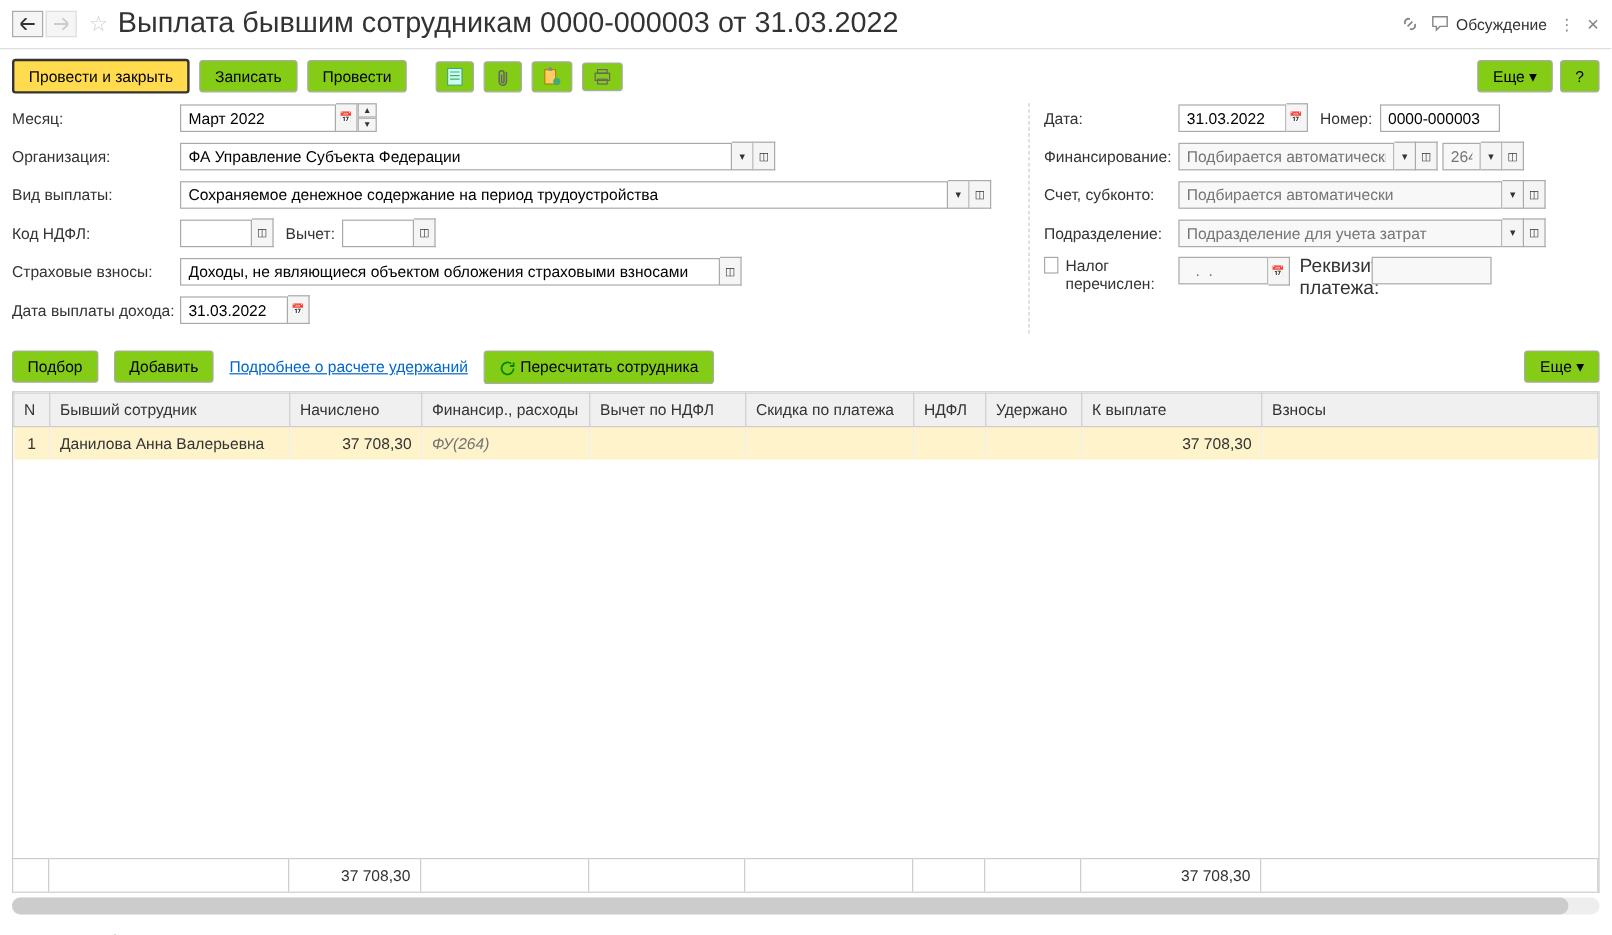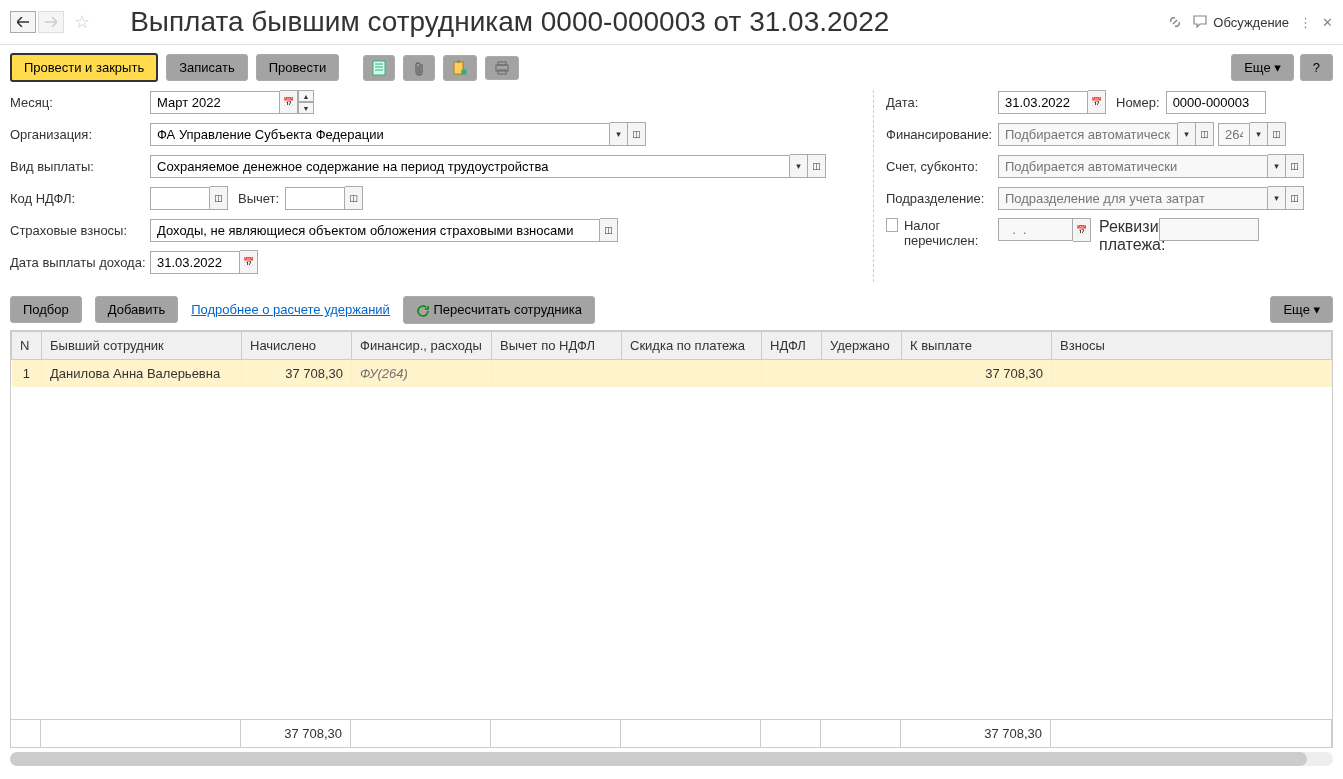--- a/index.html
+++ b/index.html
@@ -2,33 +2,33 @@
 <html><head>
 <meta charset="utf-8">
 <style>
 * { box-sizing: border-box; margin: 0; padding: 0; }
 body { font-family: Arial, sans-serif; font-size: 13px; color: #333; background: #fff; width: 1343px; height: 779px; overflow: hidden; }
 
 .header { display: flex; align-items: center; padding: 6px 10px; border-bottom: 1px solid #ddd; }
 .nav-btn { width: 26px; height: 22px; border: 1px solid #aaa; background: #f5f5f5; margin-right: 2px; display: flex; align-items: center; justify-content: center; cursor: pointer; }
 .nav-btn.disabled { color: #ccc; border-color: #ddd; }
 .star-icon { margin: 0 8px; color: #ccc; font-size: 18px; cursor: pointer; }
-.title { font-size: 28px; font-weight: normal; flex: 1; margin-left: 32px; }
+.title { font-size: 24px; font-weight: normal; flex: 1; }
 .header-right { display: flex; align-items: center; gap: 10px; }
 .link-icon, .discuss-icon, .menu-icon, .close-icon { cursor: pointer; color: #888; }
 .discuss { display: flex; align-items: center; gap: 4px; cursor: pointer; }
 
 .toolbar { display: flex; align-items: center; padding: 8px 10px; gap: 8px; }
-.btn { padding: 5px 12px; border: 1px solid #aaa; background: #a3a3a3; cursor: pointer; border-radius: 3px; font-size: 13px; }
+.btn { padding: 5px 12px; border: 1px solid #aaa; background: #84cc16; cursor: pointer; border-radius: 3px; font-size: 13px; }
 .btn.primary { background: #ffdb4d; border: 2px solid #333; font-weight: normal; }
 .btn.icon-only { padding: 4px 8px; }
 .toolbar-sep { width: 8px; }
 .toolbar-right { margin-left: auto; display: flex; gap: 6px; }
 
-.form-area { display: flex; padding: 0 10px 8px 10px; gap: 28px; }
+.form-area { display: flex; padding: 0 26px 8px 10px; gap: 28px; }
 .form-left { flex: 1; }
 .form-right { width: 460px; border-left: 1px dashed #ccc; padding-left: 12px; }
 .form-row { display: flex; align-items: center; margin-bottom: 8px; }
 .form-label { width: 140px; font-size: 13px; }
 .form-right .form-label { width: 112px; }
 .form-input { flex: 1; display: flex; align-items: center; }
 .input-box { border: 1px solid #aaa; padding: 3px 6px; font-size: 13px; background: #fff; }
 .input-box.readonly { background: #f8f8f8; color: #999; }
 .input-btn { width: 18px; height: 24px; border: 1px solid #aaa; border-left: none; background: #f5f5f5; display: flex; align-items: center; justify-content: center; cursor: pointer; font-size: 9px; }
 .spinner { display: flex; flex-direction: column; }

